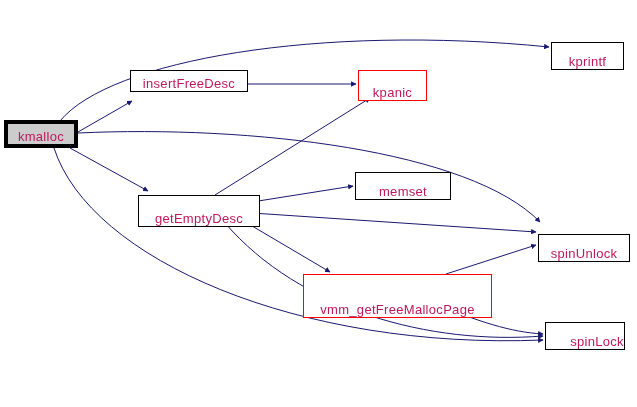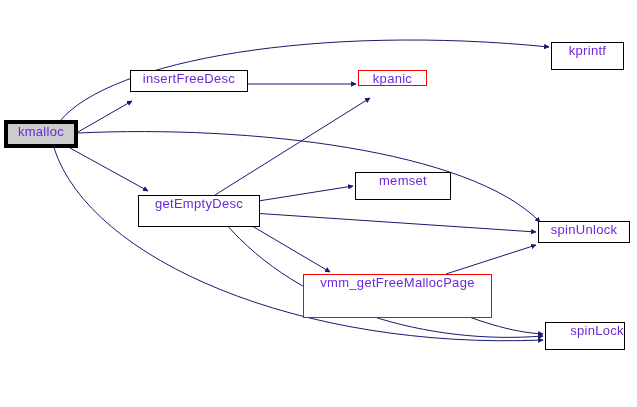--- a/index.html
+++ b/index.html
@@ -19,26 +19,26 @@
     position: absolute;
     left: 0;
     top: 0;
     width: 637px;
     height: 407px;
   }
   .node {
     position: absolute;
     box-sizing: border-box;
     display: flex;
-    align-items: flex-start;
+    align-items: flex-end;
     justify-content: center;
     background: #ffffff;
     border: 1px solid #000000;
     font-size: 13px;
-    color: #6d28d9;
+    color: #be185d;
     letter-spacing: 0.3px;
     white-space: nowrap;
     z-index: 5;
   }
   .node.root {
     background: #cccccc;
     border: 4px solid #000000;
   }
   .node.highlight {
     border: 1px solid #ff0000;
@@ -75,33 +75,33 @@
       </g>
   </svg>
 
   <div id="nodes">
       <div class="node root" style="left: 4px; top: 120px; width: 74px; height: 28px;">
         <span class="node-label">kmalloc</span>
       </div>
       <div class="node" style="left: 130px; top: 70px; width: 118px; height: 22px;">
         <span class="node-label">insertFreeDesc</span>
       </div>
-      <div class="node highlight" style="left: 358px; top: 70px; width: 69px; height: 16px;">
+      <div class="node highlight" style="left: 358px; top: 70px; width: 69px; height: 31px;">
         <span class="node-label">kpanic</span>
       </div>
       <div class="node" style="left: 551px; top: 42px; width: 73px; height: 28px;">
         <span class="node-label">kprintf</span>
       </div>
       <div class="node" style="left: 138px; top: 195px; width: 122px; height: 32px;">
         <span class="node-label">getEmptyDesc</span>
       </div>
       <div class="node" style="left: 355px; top: 172px; width: 96px; height: 28px;">
         <span class="node-label">memset</span>
       </div>
-      <div class="node" style="left: 538px; top: 221px; width: 92px; height: 22px;">
+      <div class="node" style="left: 538px; top: 234px; width: 92px; height: 28px;">
         <span class="node-label">spinUnlock</span>
       </div>
       <div class="node highlight" style="left: 303px; top: 274px; width: 189px; height: 44px;">
         <span class="node-label">vmm_getFreeMallocPage</span>
       </div>
       <div class="node" style="left: 545px; top: 322px; width: 80px; height: 28px; padding-left: 24px;">
         <span class="node-label">spinLock</span>
       </div>
     </div>
 

